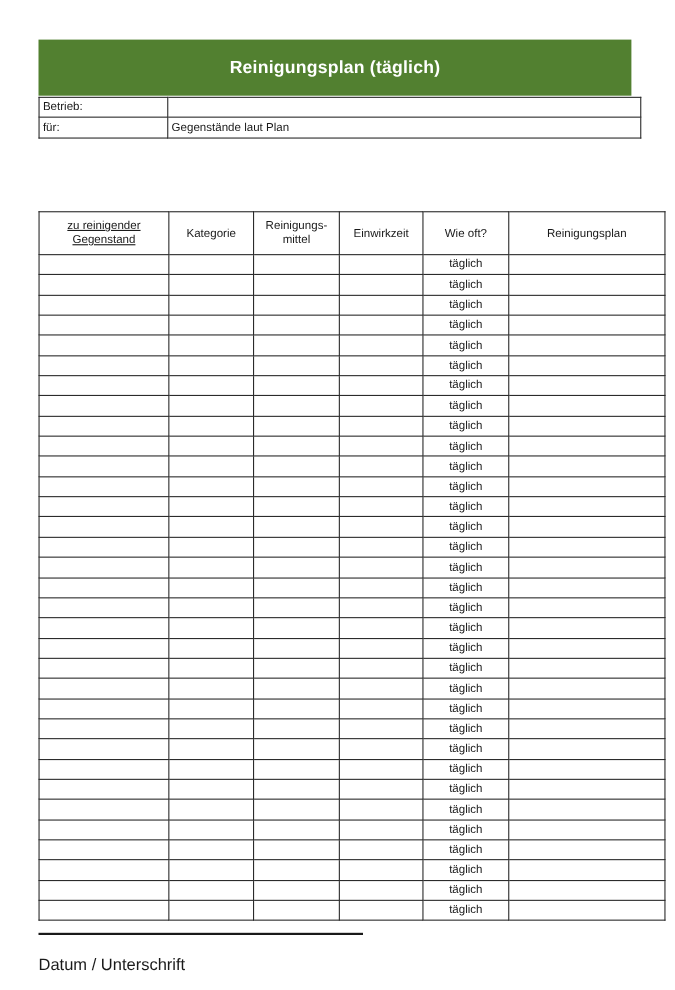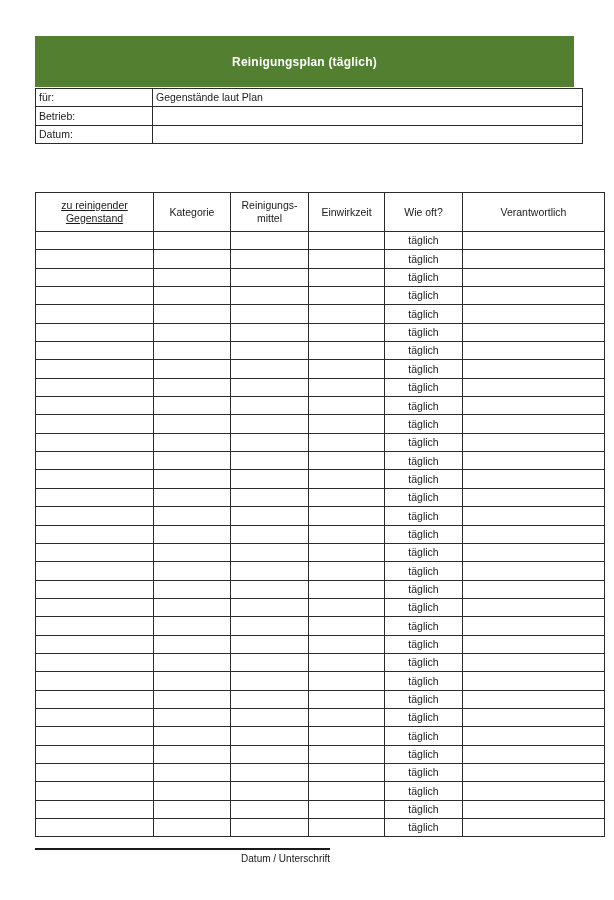--- a/index.html
+++ b/index.html
@@ -35,21 +35,21 @@
     width: 539px;
     height: 51px;
     background: #528030;
     display: flex;
     align-items: center;
     justify-content: center;
     box-sizing: border-box;
   }
   .title-banner .title-text {
     color: #ffffff;
-    font-size: 12px;
+    font-size: 16px;
     font-weight: bold;
     letter-spacing: 0.2px;
     line-height: 1;
     text-align: center;
     white-space: nowrap;
   }
 
   
   .info-table {
     position: absolute;
@@ -122,63 +122,59 @@
     left: 35px;
     top: 848px;
     width: 295px;
   }
   .signature-rule {
     width: 295px;
     height: 0;
     border-top: 2px solid #1a1a1a;
   }
   .signature-caption {
-    margin-top: 3px;
-    text-align: right;
-    font-size: 10px;
+    margin-top: 20px;
+    text-align: left;
+    font-size: 15px;
     line-height: 1.1;
     color: #1a1a1a;
     white-space: nowrap;
   }
 </style>
 </head>
 <body>
 
 <div class="page">
 
   <div class="title-banner">
     <span class="title-text">Reinigungsplan (täglich)</span>
   </div>
 
   <table class="info-table">
     <tbody>
         <tr>
+          <td class="info-label">Betrieb:</td>
+          <td class="info-value"></td>
+        </tr>
+        <tr>
           <td class="info-label">für:</td>
           <td class="info-value">Gegenstände laut Plan</td>
-        </tr>
-        <tr>
-          <td class="info-label">Betrieb:</td>
-          <td class="info-value"></td>
-        </tr>
-        <tr>
-          <td class="info-label">Datum:</td>
-          <td class="info-value"></td>
         </tr>
       </tbody>
   </table>
 
   <table class="main-table">
     <thead>
       <tr>
         <th class="col-object">zu reinigender Gegenstand</th>
         <th class="col-category">Kategorie</th>
         <th class="col-agent">Reinigungs-<br>mittel</th>
         <th class="col-time">Einwirkzeit</th>
         <th class="col-often">Wie oft?</th>
-        <th class="col-resp">Verantwortlich</th>
+        <th class="col-resp">Reinigungsplan</th>
       </tr>
     </thead>
     <tbody>
         <tr>
           <td class="col-object"></td>
           <td class="col-category"></td>
           <td class="col-agent"></td>
           <td class="col-time"></td>
           <td class="col-often">täglich</td>
           <td class="col-resp"></td>

